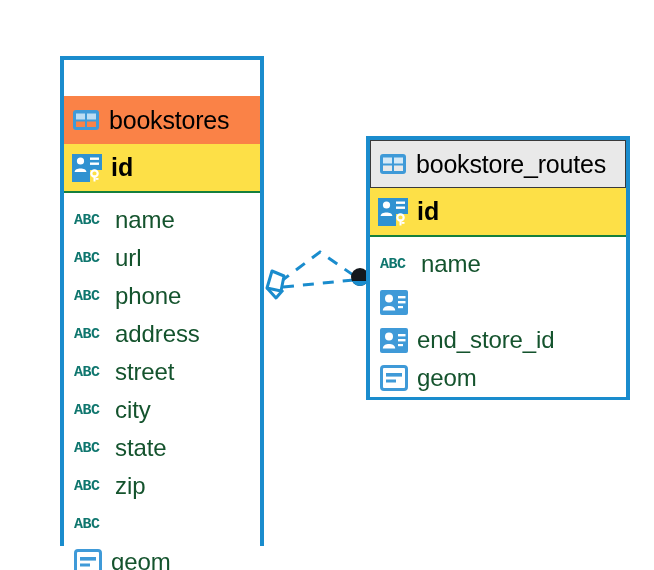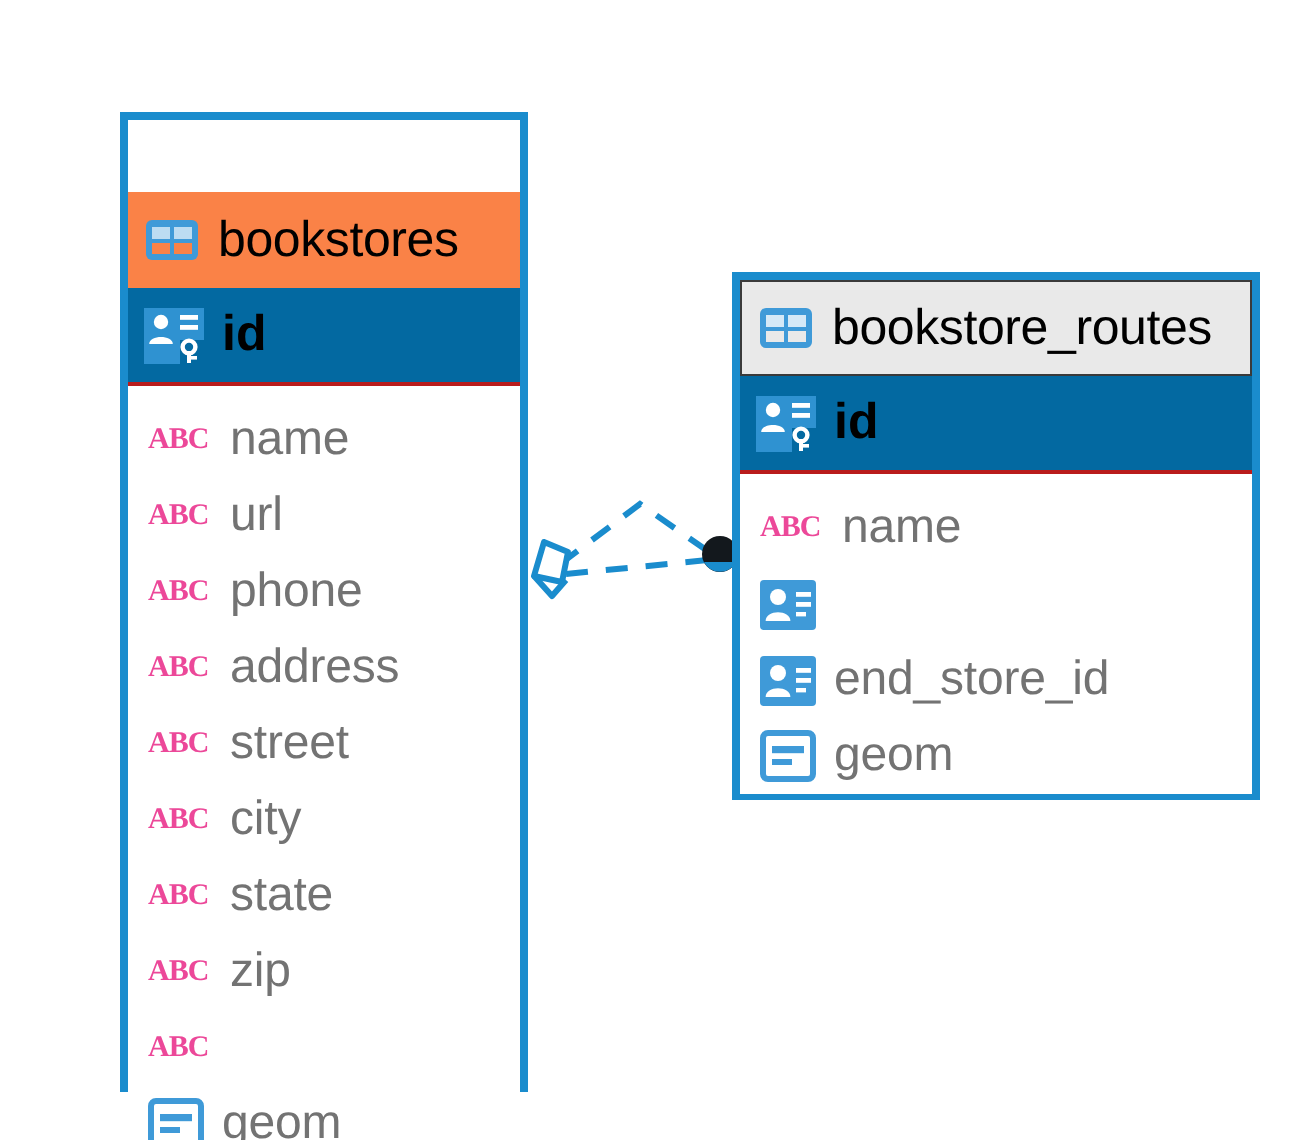--- a/index.html
+++ b/index.html
@@ -67,62 +67,62 @@
   }
 
   
   .pk-row {
     box-sizing: border-box;
     display: flex;
     align-items: center;
     height: 49px;
     padding-left: 8px;
     gap: 9px;
-    border-bottom: 2px solid #b91c1c;
-    background: #0369a1;
+    border-bottom: 2px solid #15803d;
+    background: #fde047;
   }
   .pk-label {
     font-size: 25px;
     font-weight: bold;
     color: #000000;
   }
 
   .fields {
     padding-top: 8px;
   }
   .field-row {
     display: flex;
     align-items: center;
     height: 38px;
     padding-left: 10px;
     gap: 9px;
     background: #ffffff;
   }
   .field-label {
     font-size: 24px;
-    color: #737373;
+    color: #14532d;
     white-space: nowrap;
     letter-spacing: -0.1px;
   }
 
   
   .icon {
     flex: 0 0 auto;
     display: block;
   }
   .icon-table { width: 28px; height: 22px; }
   .icon-key   { width: 30px; height: 28px; }
   .icon-geom  { width: 28px; height: 26px; }
   .icon-fk    { width: 28px; height: 25px; }
 
   .abc-text {
-    font-family: Liberation Serif, serif;
+    font-family: Liberation Mono, monospace;
     font-size: 15px;
     font-weight: bold;
-    color: #ec4899;
+    color: #0f766e;
     letter-spacing: -0.5px;
     line-height: 1;
     flex: 0 0 auto;
     width: 32px;
   }
 
   
   .connector {
     position: absolute;
     left: 0;

